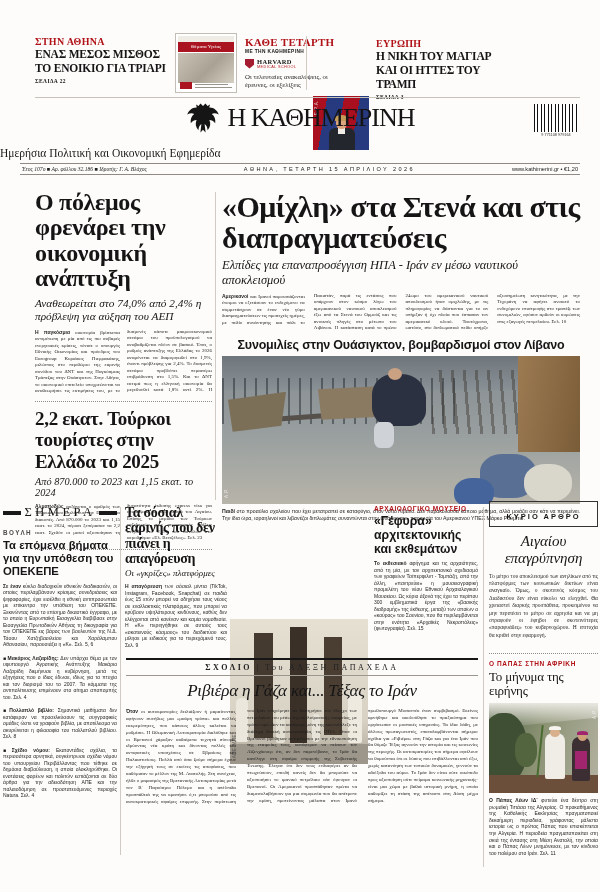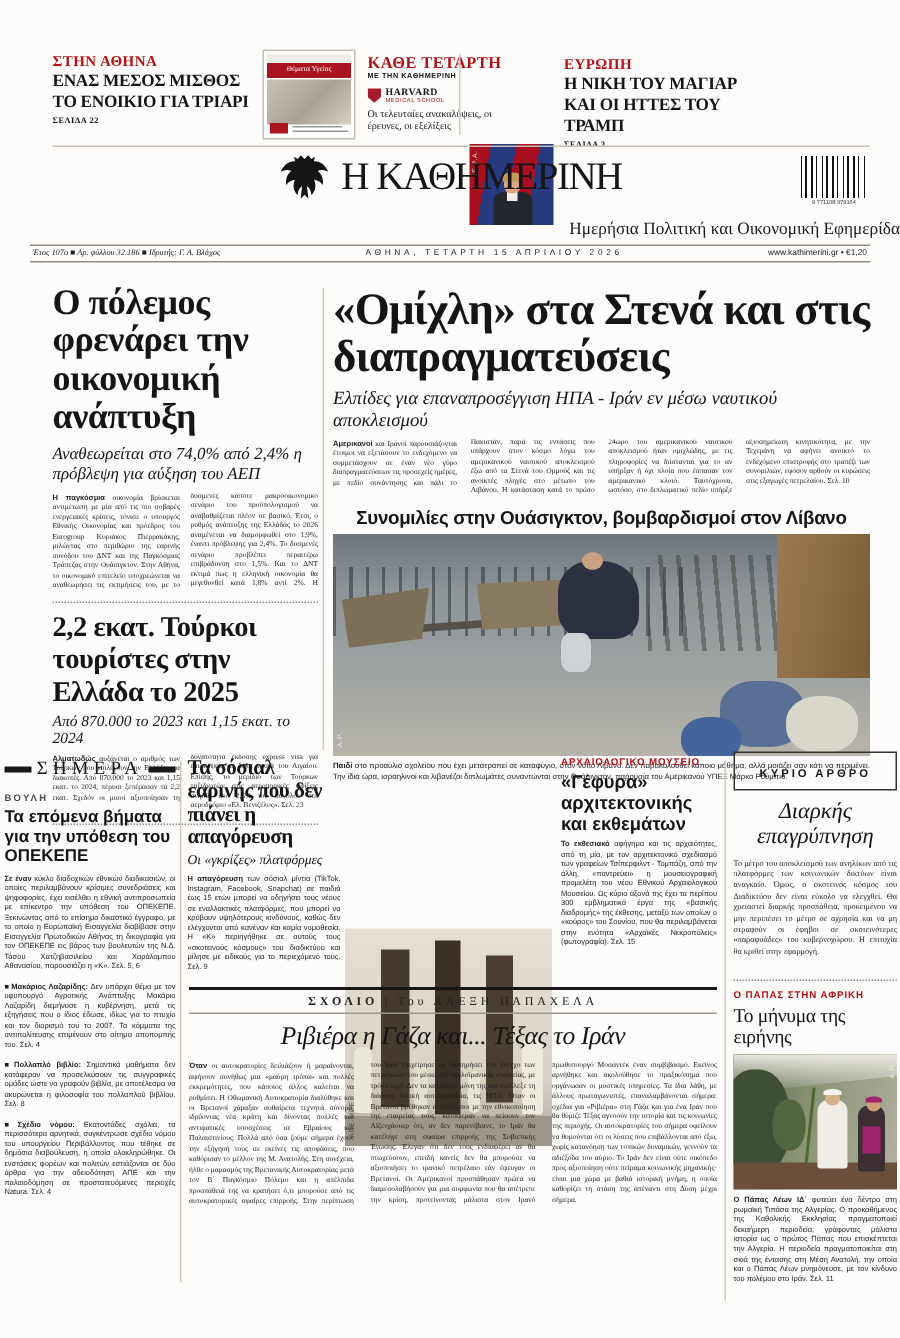--- a/index.html
+++ b/index.html
@@ -84,21 +84,21 @@
   <div class="abs" style="left:0;top:103px;width:600px;display:flex;justify-content:center;align-items:center;gap:8px">
     <svg width="34" height="30" viewBox="0 0 34 30">
       <path fill="#151515" d="M17 3 L14.5 0.5 L12.5 3 L10 1.5 L10.8 4.5 C6.5 4.2 3 7 1.2 11.5 C4 10.2 6.3 10 8.2 11 C5.4 13.2 4.2 16.5 4.8 20.3 C6.6 18 8.6 16.9 10.6 17 C9 20.6 9.6 24.2 12.4 27.2 C12.6 24 13.8 22 15.4 21 L14.4 29.5 L17 26.8 L19.6 29.5 L18.6 21 C20.2 22 21.4 24 21.6 27.2 C24.4 24.2 25 20.6 23.4 17 C25.4 16.9 27.4 18 29.2 20.3 C29.8 16.5 28.6 13.2 25.8 11 C27.7 10 30 10.2 32.8 11.5 C31 7 27.5 4.2 23.2 4.5 L24 1.5 L21.5 3 L19.5 0.5 Z"></path>
     </svg>
     <div class="serif" style="font-size:26px;font-weight:normal;letter-spacing:-1px;line-height:1">Η ΚΑΘΗΜΕΡΙΝΗ</div>
   </div>
   <div class="abs" style="right:22px;top:104px;width:44px">
     <div style="width:44px;height:28px;background:repeating-linear-gradient(90deg,#111 0 1px,#fff 1px 3px,#111 3px 4px,#fff 4px 7px)"></div>
     <div class="sans" style="font-size:3.8px;text-align:center;margin-top:1px;color:#333">9 771108 979164</div>
   </div>
-  <div class="abs serif" style="left:0;top:147px;width:600px;text-align:right;font-size:11.5px;color:#1a1a1a">Ημερήσια Πολιτική και Οικονομική Εφημερίδα</div>
+  <div class="abs serif" style="left:0;top:147px;width:600px;text-align:left;font-size:11.5px;color:#1a1a1a">Ημερήσια Πολιτική και Οικονομική Εφημερίδα</div>
 
   <div class="abs" style="left:20px;top:163px;width:560px;border-top:1px solid #8f8b84;border-bottom:1px solid #8f8b84;display:flex;justify-content:space-between;align-items:center;padding:2px 2px">
     <div class="sub-it" style="font-size:5.6px;color:#222">Έτος 107ο ■ Αρ. φύλλου 32.186 ■ Ιδρυτής: Γ. Α. Βλάχος</div>
     <div class="sans" style="font-size:5.6px;letter-spacing:2.4px;color:#222">ΑΘΗΝΑ, ΤΕΤΑΡΤΗ 15 ΑΠΡΙΛΙΟΥ 2026</div>
     <div class="sans" style="font-size:5.6px;color:#222">www.kathimerini.gr • €1,20</div>
   </div>
 
   <div class="abs" style="left:35px;top:190px;width:177px">
     <div class="h-serif" style="font-size:24px;line-height:1.06">Ο πόλεμος φρενάρει την οικονομική ανάπτυξη</div>
     <div class="sub-it" style="font-size:11.3px;line-height:1.15;margin-top:5px">Αναθεωρείται στο 74,0% από 2,4% η πρόβλεψη για αύξηση του ΑΕΠ</div>
@@ -180,21 +180,21 @@
     <div class="sans" style="font-size:12.3px;font-weight:bold;line-height:1.12;margin-top:3px">«Γέφυρα» αρχιτεκτονικής και εκθεμάτων</div>
     <div class="btxt sans" style="margin-top:4px;max-height:90px;overflow:hidden"><span class="lead">Το εκθεσιακό</span><span> αφήγημα και τις αρχαιότητες, από τη μία, με τον αρχιτεκτονικό σχεδιασμό των γραφείων Τσίπερφιλντ - Τομπάζη, από την άλλη, «παντρεύει» η μουσειογραφική προμελέτη του νέου Εθνικού Αρχαιολογικού Μουσείου. Ως κύριο άξονά της έχει τα περίπου 300 εμβληματικά έργα της «βασικής διαδρομής» της έκθεσης, μεταξύ των οποίων ο «κούρος» του Σουνίου, που θα περιλαμβάνεται στην ενότητα «Αρχαϊκές Νεκροπόλεις» (φωτογραφία). Σελ. 15</span></div>
   </div>
 
   <div class="vline" style="left:483px;top:507px;height:360px"></div>
 
   <div class="abs" style="left:489px;top:501px;width:109px">
     <div style="border:1px solid #333;padding:3px 0;text-align:center">
       <span class="sans" style="font-size:7.5px;font-weight:bold;letter-spacing:2px">ΚΥΡΙΟ ΑΡΘΡΟ</span>
     </div>
-    <div class="serif" style="font-style:italic;font-size:15px;text-align:center;line-height:1.15;margin-top:6px">Διαρκής επαγρύπνηση</div>
+    <div class="serif" style="font-style:italic;font-size:15px;text-align:center;line-height:1.15;margin-top:6px">Αιγαίου επαγρύπνηση</div>
     <div class="btxt serif" style="margin-top:5px;font-size:5.5px;line-height:1.35;min-height:74px">Το μέτρο του αποκλεισμού των ανηλίκων από τις πλατφόρμες των κοινωνικών δικτύων είναι αναγκαίο. Όμως, ο σκοτεινός κόσμος του Διαδικτύου δεν είναι εύκολο να ελεγχθεί. Θα χρειαστεί διαρκής προσπάθεια, προκειμένου να μην περιπέσει το μέτρο σε αχρησία και να μη στραφούν οι έφηβοι σε σκοτεινότερες «παραφυάδες» του κυβερνοχώρου. Η επιτυχία θα κριθεί στην εφαρμογή.</div>
     <div class="dotted" style="margin-top:6px"></div>
     <div class="sans kick red" style="font-size:6.5px;margin-top:6px">Ο ΠΑΠΑΣ ΣΤΗΝ ΑΦΡΙΚΗ</div>
     <div class="serif" style="font-size:13px;line-height:1.1;margin-top:3px;letter-spacing:-.2px">Το μήνυμα της ειρήνης</div>
 
     <div class="ph" style="margin-top:5px;width:109px;height:90px;background:linear-gradient(105deg,#55644a,#8a9273 45%,#b4b2a2)">
       <div class="abs" style="left:0;top:0;right:0;height:26px;background:linear-gradient(#e9e7e0,rgba(233,231,224,0));clip-path:polygon(0 0,100% 0,100% 55%,0 100%)"></div>
       <div class="abs" style="left:-8px;top:10px;width:46px;height:70px;background:#3f4f33;border-radius:45%"></div>
       <div class="abs" style="left:26px;top:30px;width:22px;height:34px;background:#53653f;border-radius:45%"></div>
       <div class="abs" style="left:0;bottom:0;right:0;height:18px;background:#6b4f3a"></div>

